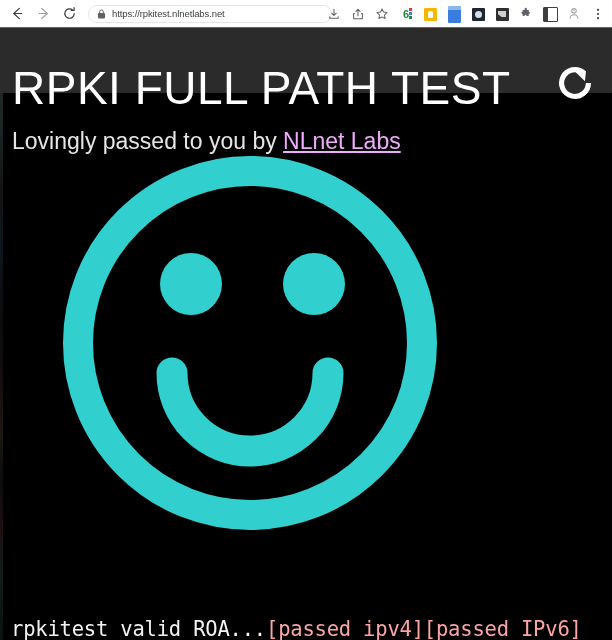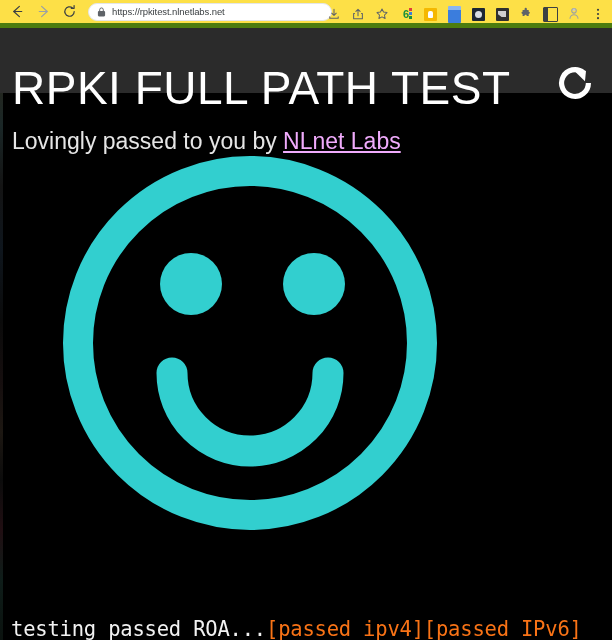--- a/index.html
+++ b/index.html
@@ -13,22 +13,22 @@
     overflow: hidden;
     font-family: "Liberation Sans", sans-serif;
     -webkit-font-smoothing: antialiased;
   }
 
   
   .browser-chrome {
     position: relative;
     width: 612px;
     height: 28px;
-    background: #fde047;
-    border-bottom: 5px solid #4d7c0f;
+    background: #ffffff;
+    border-bottom: 1px solid #4d7c0f;
     display: flex;
     align-items: center;
     box-sizing: border-box;
   }
   .nav-btns {
     display: flex;
     align-items: center;
     padding-left: 4px;
   }
   .nav-btn {
@@ -184,21 +184,21 @@
     top: 538px;
     width: 596px;
     font-family: "DejaVu Sans Mono", monospace;
     font-size: 20.5px;
     line-height: 25.5px;
     letter-spacing: -0.2px;
     white-space: pre-wrap;
     word-break: break-word;
   }
   .c-white { color: #f2f2f2; }
-  .c-cyan  { color: #f97316; text-align: center; }
+  .c-cyan  { color: #fca5a5; text-align: center; }
   .console .line { display: block; }
 </style>
 </head>
 <body>
 
 <div class="browser-chrome">
 
   <div class="nav-btns">
     <div class="nav-btn">
       <svg width="15" height="15" viewBox="0 0 16 16" aria-hidden="true">
@@ -338,17 +338,17 @@
   <div class="smiley">
     <svg width="404" height="404" viewBox="0 0 404 404" aria-hidden="true">
       <circle cx="202" cy="202" r="172" fill="none" stroke="#32cfcf" stroke-width="30"></circle>
       <circle cx="143" cy="143" r="31" fill="#32cfcf"></circle>
       <circle cx="266" cy="143" r="31" fill="#32cfcf"></circle>
       <path d="M124 232 A78 78 0 0 0 280 232" fill="none" stroke="#32cfcf" stroke-width="31" stroke-linecap="round"></path>
     </svg>
   </div>
 
   <div class="console">
-    <span class="line"><span class="c-white">testing passed ROA...</span><span class="c-cyan">[passed ipv4][passed IPv6]</span></span>
+    <span class="line"><span class="c-white">rpkitest valid ROA...</span><span class="c-cyan">[passed ipv4][passed IPv6]</span></span>
     
   </div>
 
 </div>
 
 </body></html>

